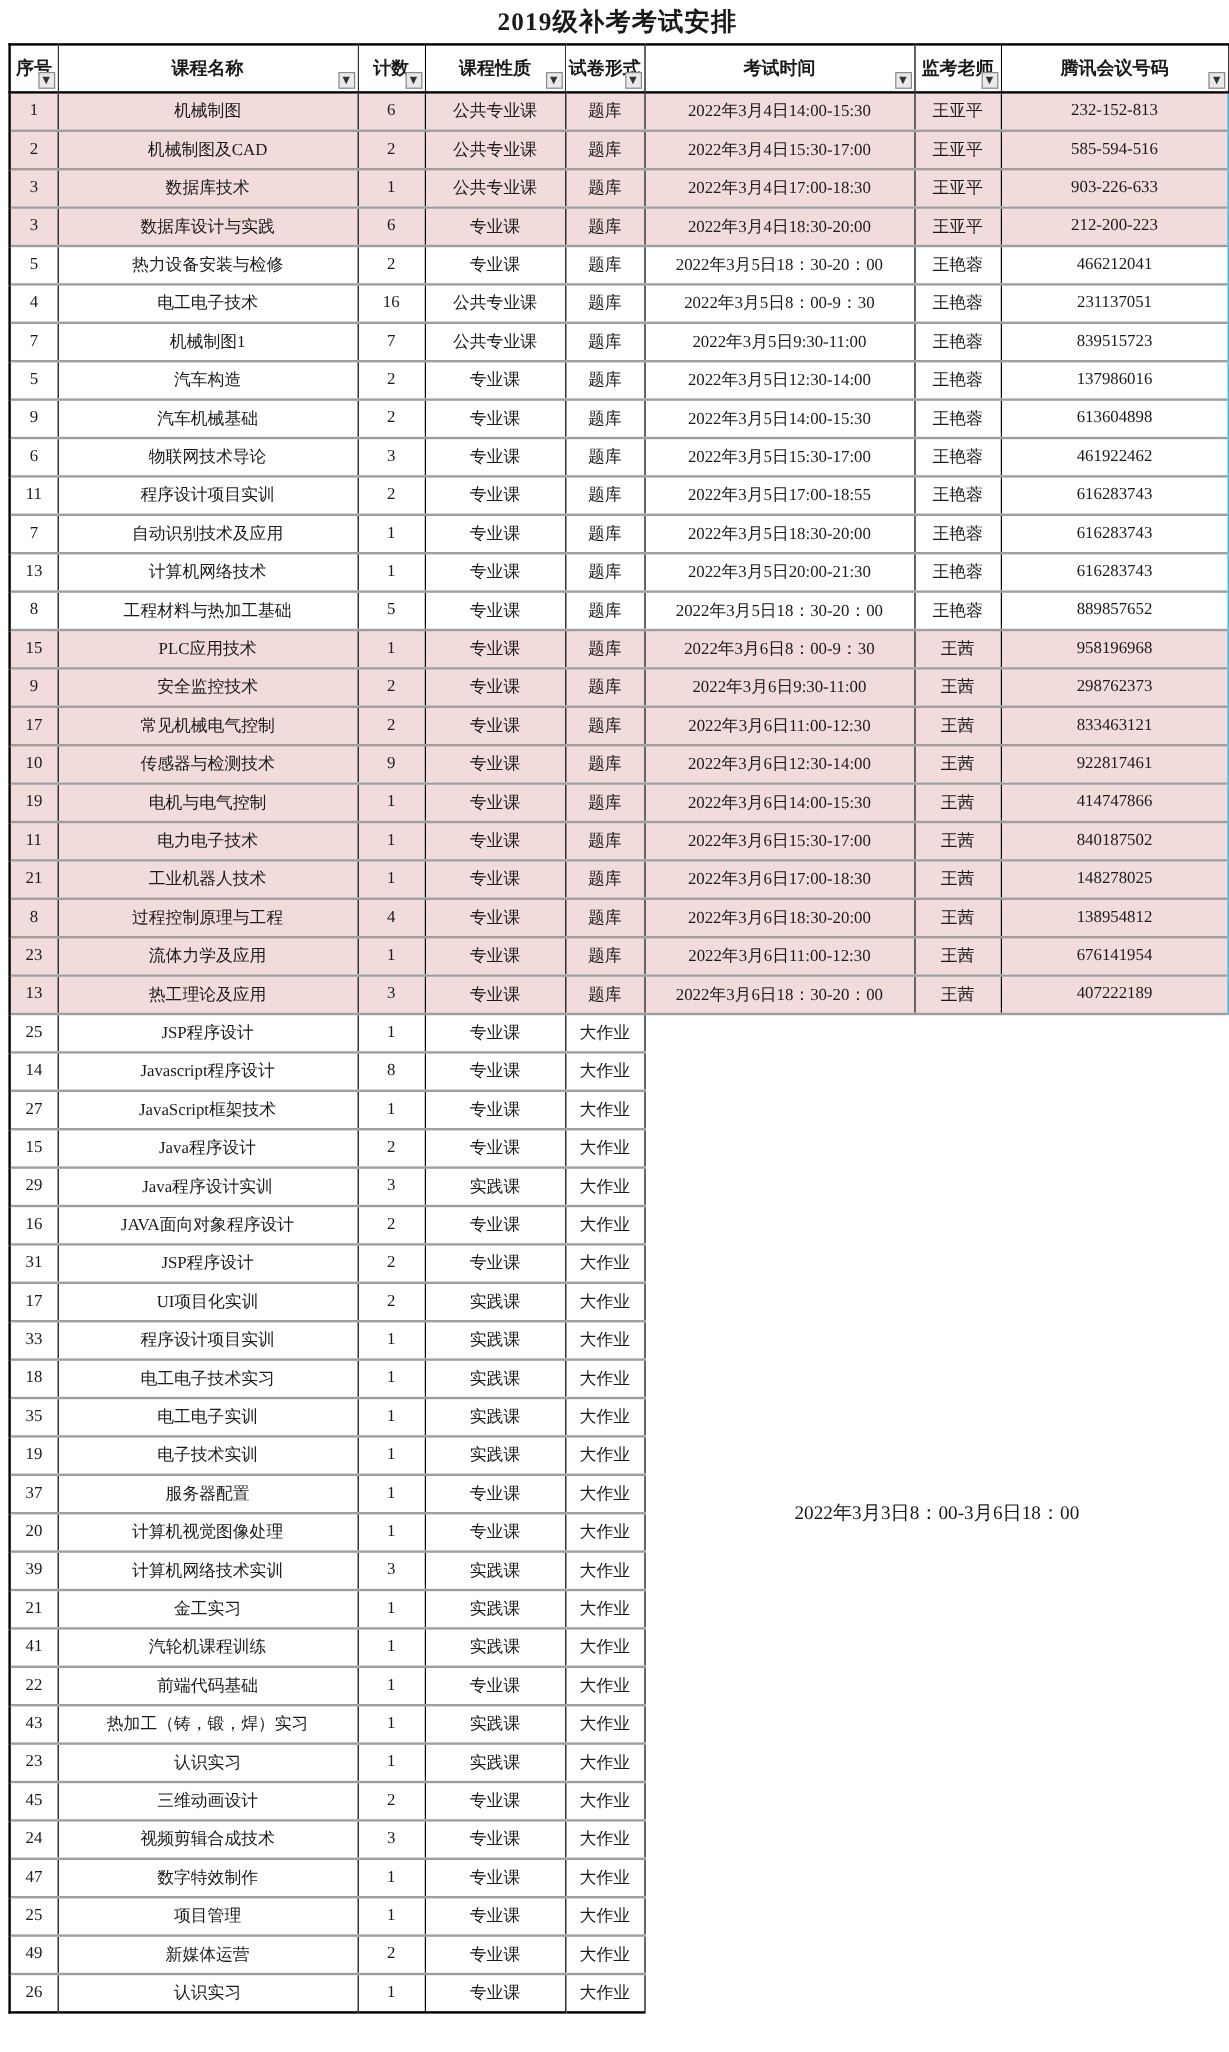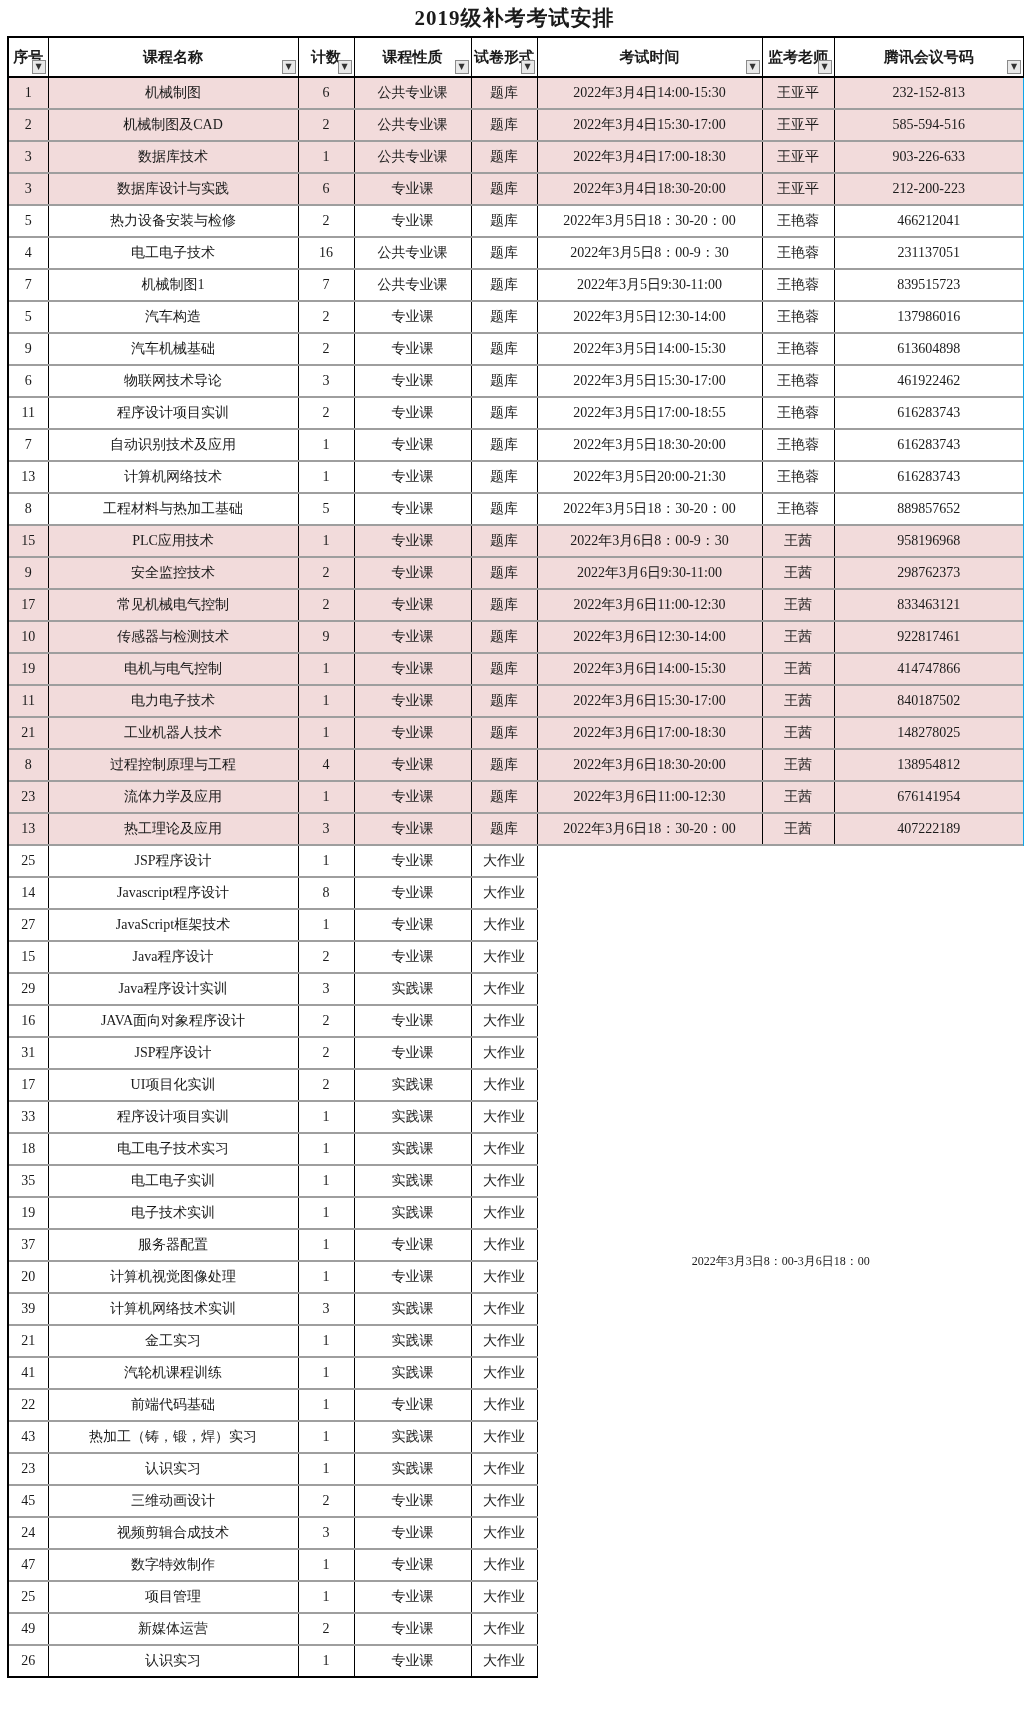--- a/index.html
+++ b/index.html
@@ -38,21 +38,21 @@
   tbody tr:last-child td{border-bottom:2.5px solid #000;margin-left:15px;}
   td.col-n{border-left:2px solid #000;}
   td.col-meeting{border-right:2px solid #0ea5e9;}
   tr.highlight td{background:#f2dbdb;}
   td.merged{
     border:none;
     border-top:2px solid #9e9e9e;
     border-left:1px solid #000;
     background:#ffffff;
     text-align:center;vertical-align:middle;
-    font-size:12px;
+    font-size:16px;
   }
   tbody tr:first-child td.merged{border-top:2px solid #000;}
   .filter-btn{
     position:absolute;right:2px;bottom:2px;
     width:14px;height:14px;
     background:#e9e9e9;
     border:1px solid #8a8a8a;
     box-sizing:border-box;
     display:flex;align-items:center;justify-content:center;
     cursor:pointer;

